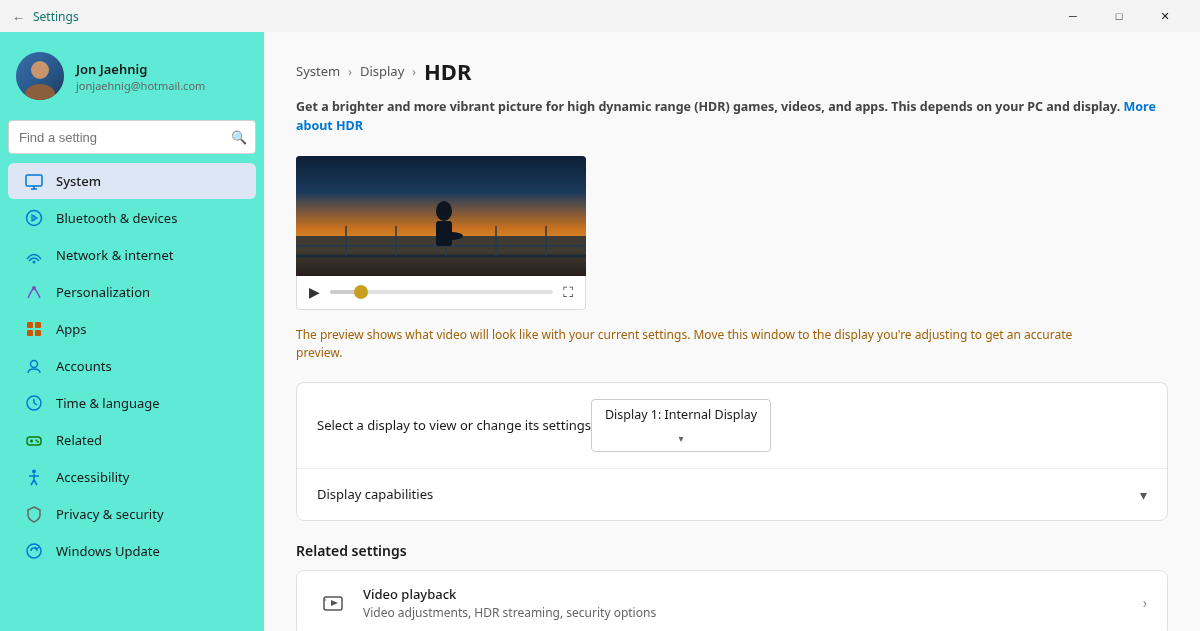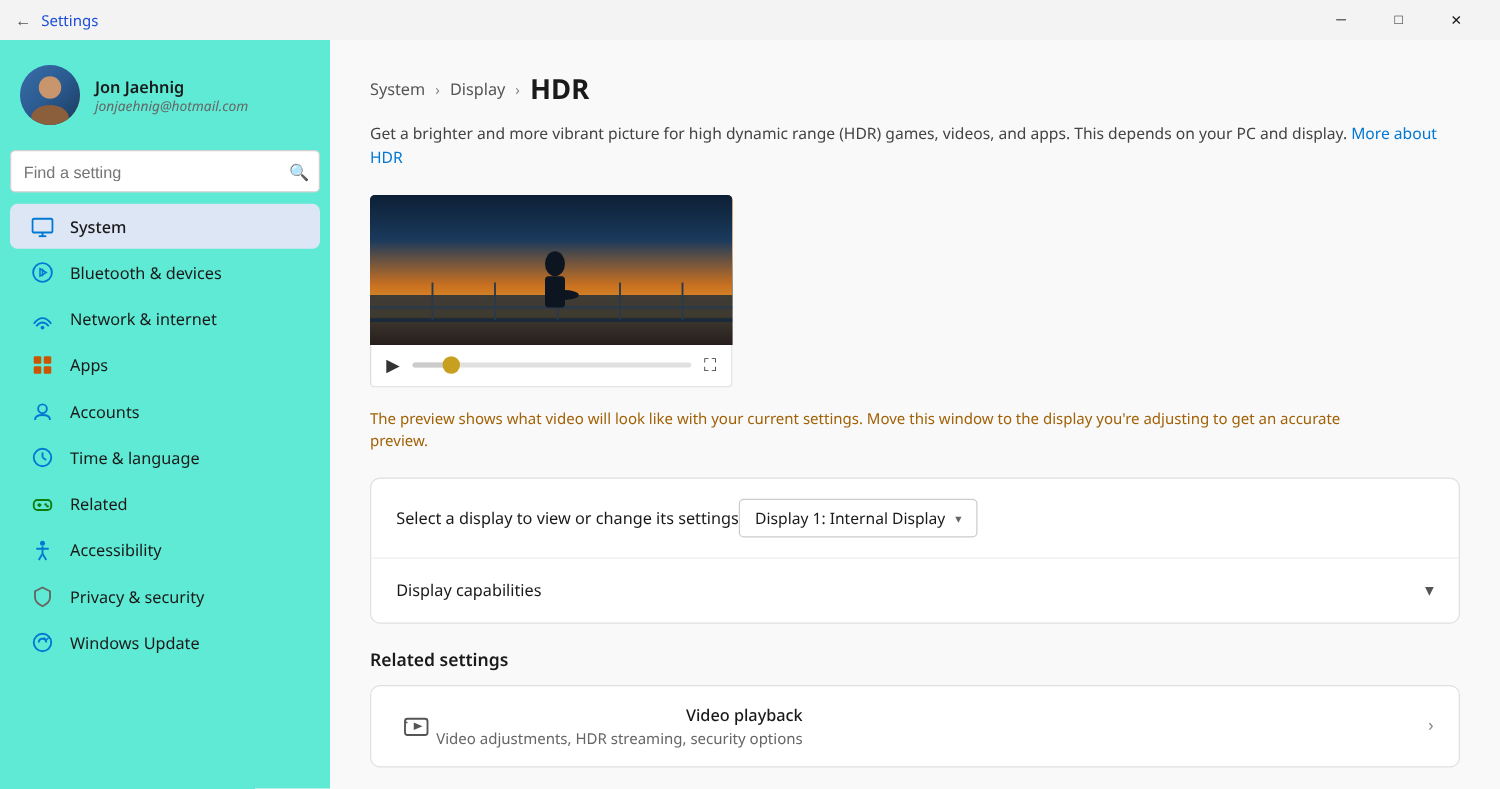--- a/index.html
+++ b/index.html
@@ -23,21 +23,21 @@
       justify-content: space-between;
       flex-shrink: 0;
     }
     .title-bar-left {
       display: flex;
       align-items: center;
       gap: 8px;
     }
     .title-bar-title {
       font-size: 12px;
-      color: #1d4ed8;
+      color: #0f766e;
     }
     .title-bar-controls {
       display: flex;
       gap: 0;
     }
     .title-bar-btn {
       width: 46px;
       height: 32px;
       border: none;
       background: transparent;
@@ -82,21 +82,21 @@
       border-radius: 50%;
       background: linear-gradient(135deg, #4a90d9 0%, #2a6cb0 50%, #8b4513 100%);
       flex-shrink: 0;
       overflow: hidden;
       display: flex;
       align-items: center;
       justify-content: center;
     }
     .user-info { flex: 1 }
     .user-name { font-size: 13px; font-weight: 600; color: #1a1a1a; }
-    .user-email { font-size: 11px; color: #666; font-style: italic; }
+    .user-email { font-size: 11px; color: #666; }
 
     
     .search-box {
       margin: 0 8px 8px;
       position: relative;
     }
     .search-input {
       width: 100%;
       height: 34px;
       border: 1px solid #d0d0d0;
@@ -173,20 +173,21 @@
     }
     .breadcrumb-item { color: #555; cursor: pointer; }
     .breadcrumb-separator { color: #888; font-size: 12px; }
     .breadcrumb-current { font-size: 22px; font-weight: 700; color: #1a1a1a; }
 
     .subtitle {
       font-size: 12.5px;
       color: #444;
       margin-bottom: 20px;
       line-height: 1.5;
+      font-weight: bold;
     }
     .subtitle a {
       color: #0078d4;
       text-decoration: none;
     }
 
     
     .video-preview-container {
       margin-bottom: 16px;
     }
@@ -279,20 +280,21 @@
       gap: 8px;
       border: 1px solid #ccc;
       border-radius: 4px;
       padding: 6px 12px;
       font-size: 12.5px;
       color: #1a1a1a;
       cursor: pointer;
       background: white;
       min-width: 180px;
       justify-content: space-between;
+      flex-direction: column;
     }
     .chevron-icon { font-size: 10px; color: #666; }
 
     .display-capabilities-row {
       display: flex;
       align-items: center;
       justify-content: space-between;
       padding: 16px 20px;
       cursor: pointer;
     }
@@ -316,21 +318,21 @@
       padding: 14px 20px;
       display: flex;
       align-items: center;
       justify-content: space-between;
       cursor: pointer;
       margin-bottom: 4px;
     }
     .setting-row-left {
       display: flex;
       align-items: center;
-      text-align: right;
+      gap: 14px;
     }
     .setting-row-icon {
       width: 32px;
       height: 32px;
       display: flex;
       align-items: center;
       justify-content: center;
       color: #555;
       font-size: 18px;
     }
@@ -425,20 +427,29 @@
         <span class="nav-icon icon-network">
           <svg width="18" height="18" viewBox="0 0 18 18" fill="none">
             <path d="M2 13 Q9 4 16 13" stroke="#0078d4" stroke-width="1.5" fill="none"></path>
             <path d="M4 15 Q9 9 14 15" stroke="#0078d4" stroke-width="1.5" fill="none"></path>
             <circle cx="9" cy="16" r="1.5" fill="#0078d4"></circle>
           </svg>
         </span>
         <span>Network &amp; internet</span>
       </div>
 
+      <div class="nav-item">
+        <span class="nav-icon icon-personalization">
+          <svg width="18" height="18" viewBox="0 0 18 18" fill="none">
+            <path d="M3 15 Q6 8 9 5 Q12 8 15 15" stroke="#7a4fc0" stroke-width="1.5" fill="none"></path>
+            <circle cx="9" cy="5" r="2" fill="#7a4fc0"></circle>
+          </svg>
+        </span>
+        <span>Personalization</span>
+      </div>
 
       <div class="nav-item">
         <span class="nav-icon icon-apps">
           <svg width="18" height="18" viewBox="0 0 18 18" fill="none">
             <rect x="2" y="2" width="6" height="6" rx="1" fill="#cc5500"></rect>
             <rect x="10" y="2" width="6" height="6" rx="1" fill="#cc5500"></rect>
             <rect x="2" y="10" width="6" height="6" rx="1" fill="#cc5500"></rect>
             <rect x="10" y="10" width="6" height="6" rx="1" fill="#cc5500"></rect>
           </svg>
         </span>

